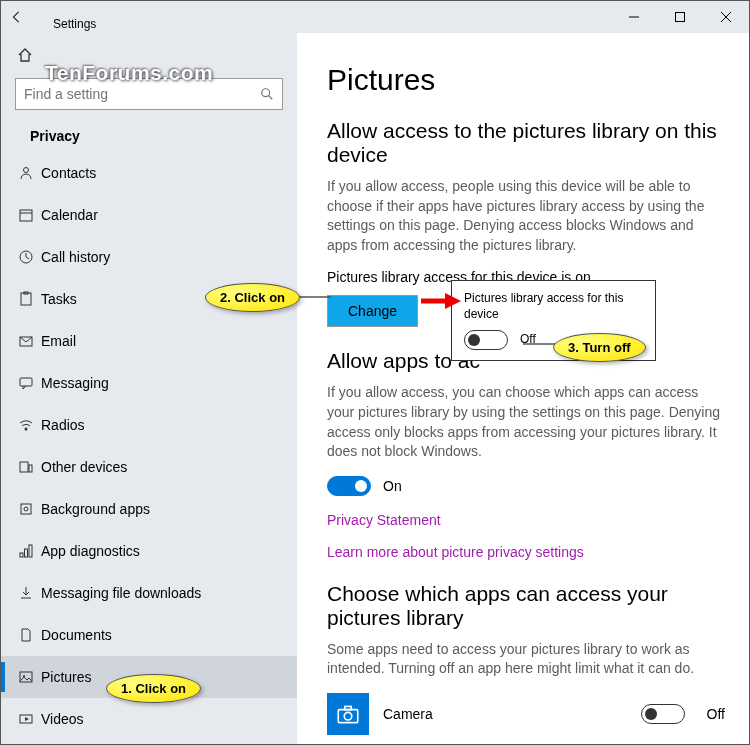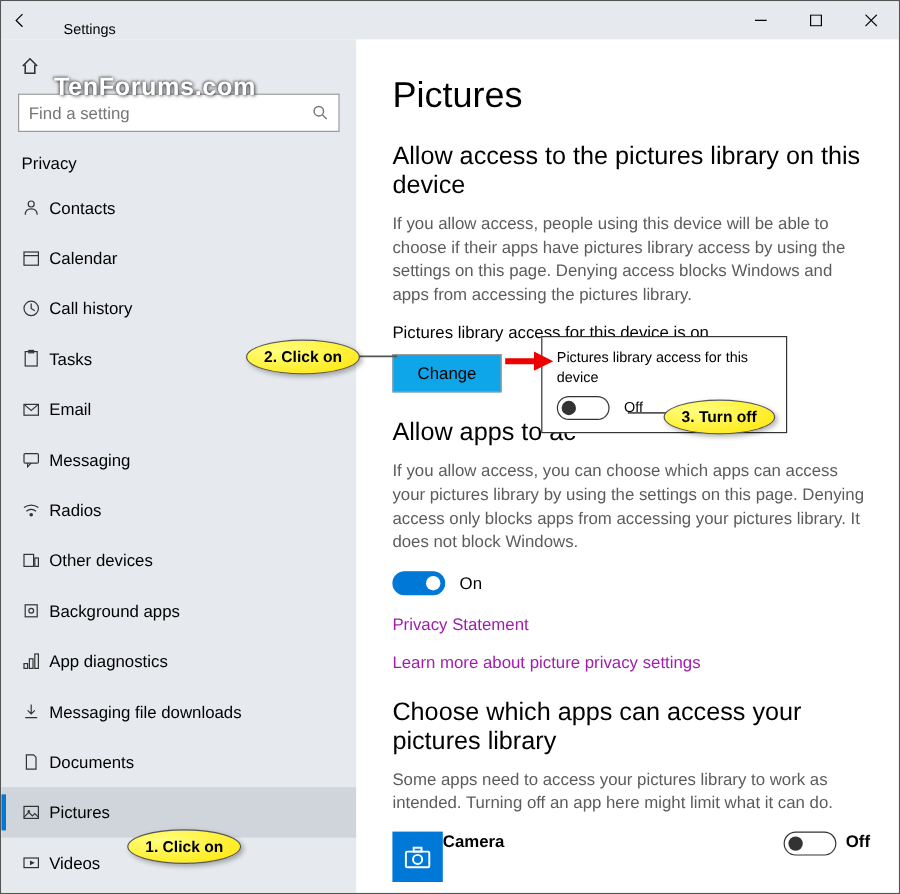--- a/index.html
+++ b/index.html
@@ -11,41 +11,41 @@
 .tb-title { padding-left: 20px; font-size: 12px; flex:1;margin-top:14px; }
 .tb-ctrls { display:flex; }
 .tb-btn { width: 46px; height:32px; display:flex; align-items:center; justify-content:center; }
 .tb-btn svg { width:10px; height:10px; }
 .container { display:flex; height: calc(100% - 32px); }
 .sidebar { width: 296px; background: #e6e9ed; padding: 8px 0 0 0; overflow-y:hidden; position:relative; }
 .home-row { padding: 6px 16px; }
 .search-box { margin: 6px 14px 10px 14px; height: 32px; background:#fff; border:1px solid #999;
   display:flex; align-items:center; padding: 0 8px; justify-content:space-between; }
 .search-box input { border:none; outline:none; font-size:14px; width: 90%; color:#1d4ed8;}
-.section-label { font-weight:400; font-size:14px; padding: 8px 17px; }
+.section-label { font-weight:700; font-size:14px; padding: 8px 29px; }
 .nav-item { height:42px; display:flex; align-items:center; padding: 0 16px; gap:6px;
   font-size:14px; color:#000; cursor:pointer; position:relative;}
 .nav-item .ico { width:18px; height:18px; display:flex; align-items:center; justify-content:center; color:#333;}
 .nav-item.selected { background:#d0d5dc; }
 .nav-item.selected::before { content:""; position:absolute; left:0; top:6px; bottom:6px; width:4px; background:#0078d7;}
 .main { flex:1; padding: 30px 24px 24px 30px; overflow:hidden; position:relative; background:#fff;}
 h1.page-title { font-weight:400; font-size:30px; margin-bottom:22px; }
 h2.sect { font-weight:400; font-size:21px; margin-bottom:10px; margin-top:8px;}
 p.desc { color:#5c5c5c; font-size:14px; line-height:1.4; margin-bottom:14px; max-width:420px;}
 .status-line { font-size:14px; margin-bottom:10px;}
 .change-btn { display:inline-block; background:#0ea5e9; border:1px solid #999; padding: 7px 20px;
   font-size:14px; margin-bottom: 14px;}
 .toggle-row { display:flex; align-items:center; gap:12px; margin: 8px 0 14px 0;}
 .toggle-pill { width:44px; height:20px; border-radius:10px; border:1px solid #333; position:relative; }
 .toggle-pill .knob { width:12px; height:12px; border-radius:50%; background:#333; position:absolute; top:3px; }
 .toggle-on { background:#0078d7; border-color:#0078d7;}
 .toggle-on .knob { background:#fff; right:3px; }
 .toggle-off .knob { left:3px; }
 .link { color:#a21caf; font-size:14px; display:block; margin: 16px 0; cursor:pointer;}
-.app-row { display:flex; margin-top:10px;font-weight:bold;}
+.app-row { display:flex; align-items:center; gap:14px; margin-top:10px;}
 .app-icon { width:42px; height:42px; background:#0078d7; display:flex; align-items:center; justify-content:center;}
 .app-name { flex:1; font-size:14px;}
 .app-row .toggle-pill { margin-right: 8px;}
 
 .callout { position:absolute; background: radial-gradient(ellipse at 30% 30%, #ffff80, #ffe500);
   border:1px solid #555; border-radius:50%; padding:6px 14px; font-weight:bold; font-size:13px;
   box-shadow: 2px 2px 4px rgba(0,0,0,.3); white-space:nowrap; z-index:50;}
 
 .popup { position:absolute; background:#fff; border:1px solid #333; padding:10px 12px; z-index:40;
   width: 205px; font-size:12px; line-height:1.3;}
@@ -277,21 +277,21 @@
       </div>
     <span>Off</span>
   </div>
 </div>
 
 <svg class="red-arrow" style="top:290px; left:418px" width="42" height="20" viewBox="0 0 42 20">
   <line x1="2" y1="10" x2="28" y2="10" stroke="#e00" stroke-width="5"></line>
   <polygon points="26,2 42,10 26,18" fill="#e00"></polygon>
 </svg>
 
-<div class="callout" style="top:690px; left:105px">1. Click on</div>
+<div class="callout" style="top:673px; left:105px">1. Click on</div>
 <div class="callout" style="top:282px; left:204px">2. Click on</div>
 <div class="callout" style="top:332px; left:552px">3. Turn off</div>
 
 <svg style="position:absolute; top:290px; left:290px; z-index:49" width="40" height="12">
     <line x1="0" y1="6" x2="40" y2="6" stroke="#555" stroke-width="1.5"></line>
   </svg>
 <svg style="position:absolute; top:338px; left:522px; z-index:49" width="34" height="10">
     <line x1="0" y1="5" x2="34" y2="5" stroke="#555" stroke-width="1.5"></line>
   </svg>
 

